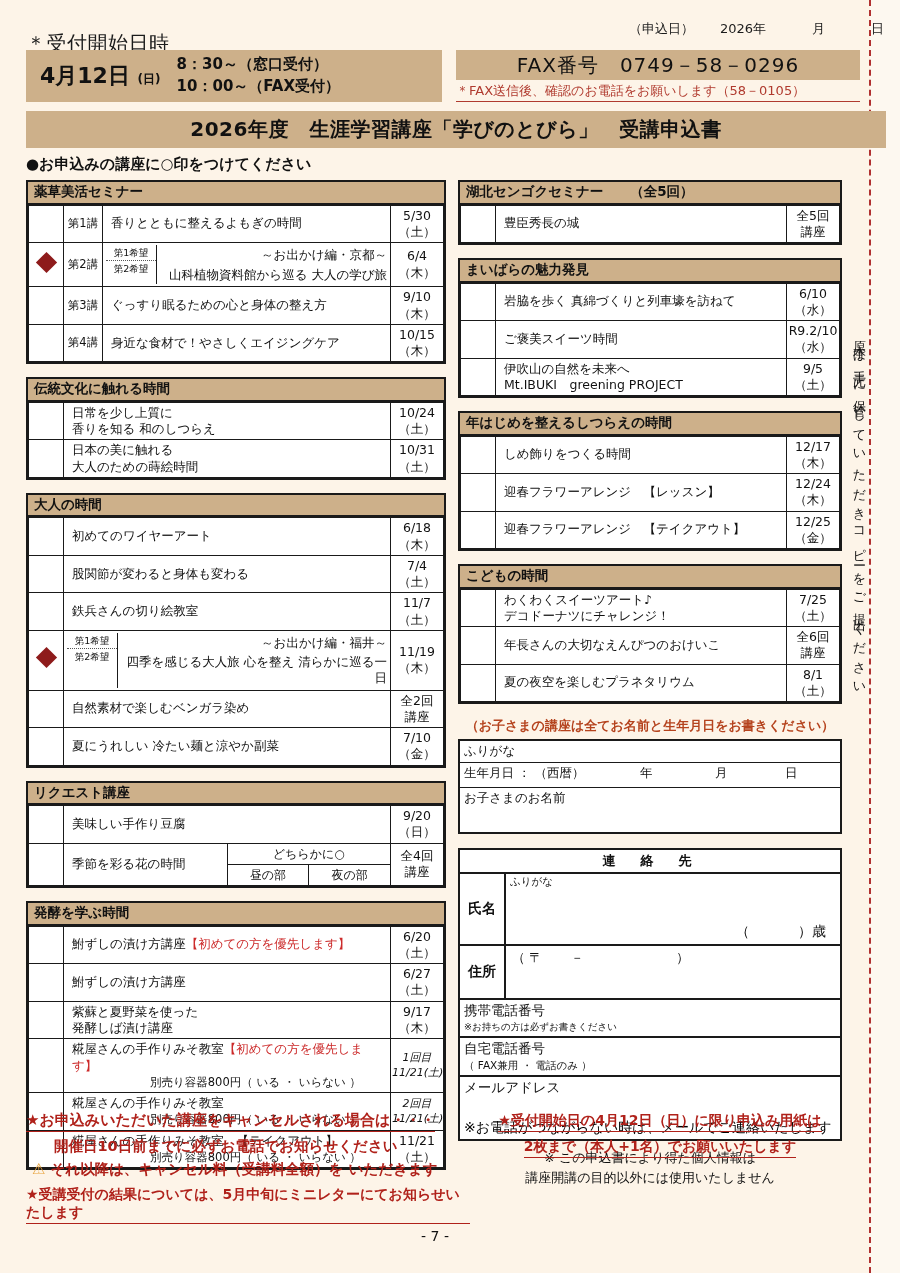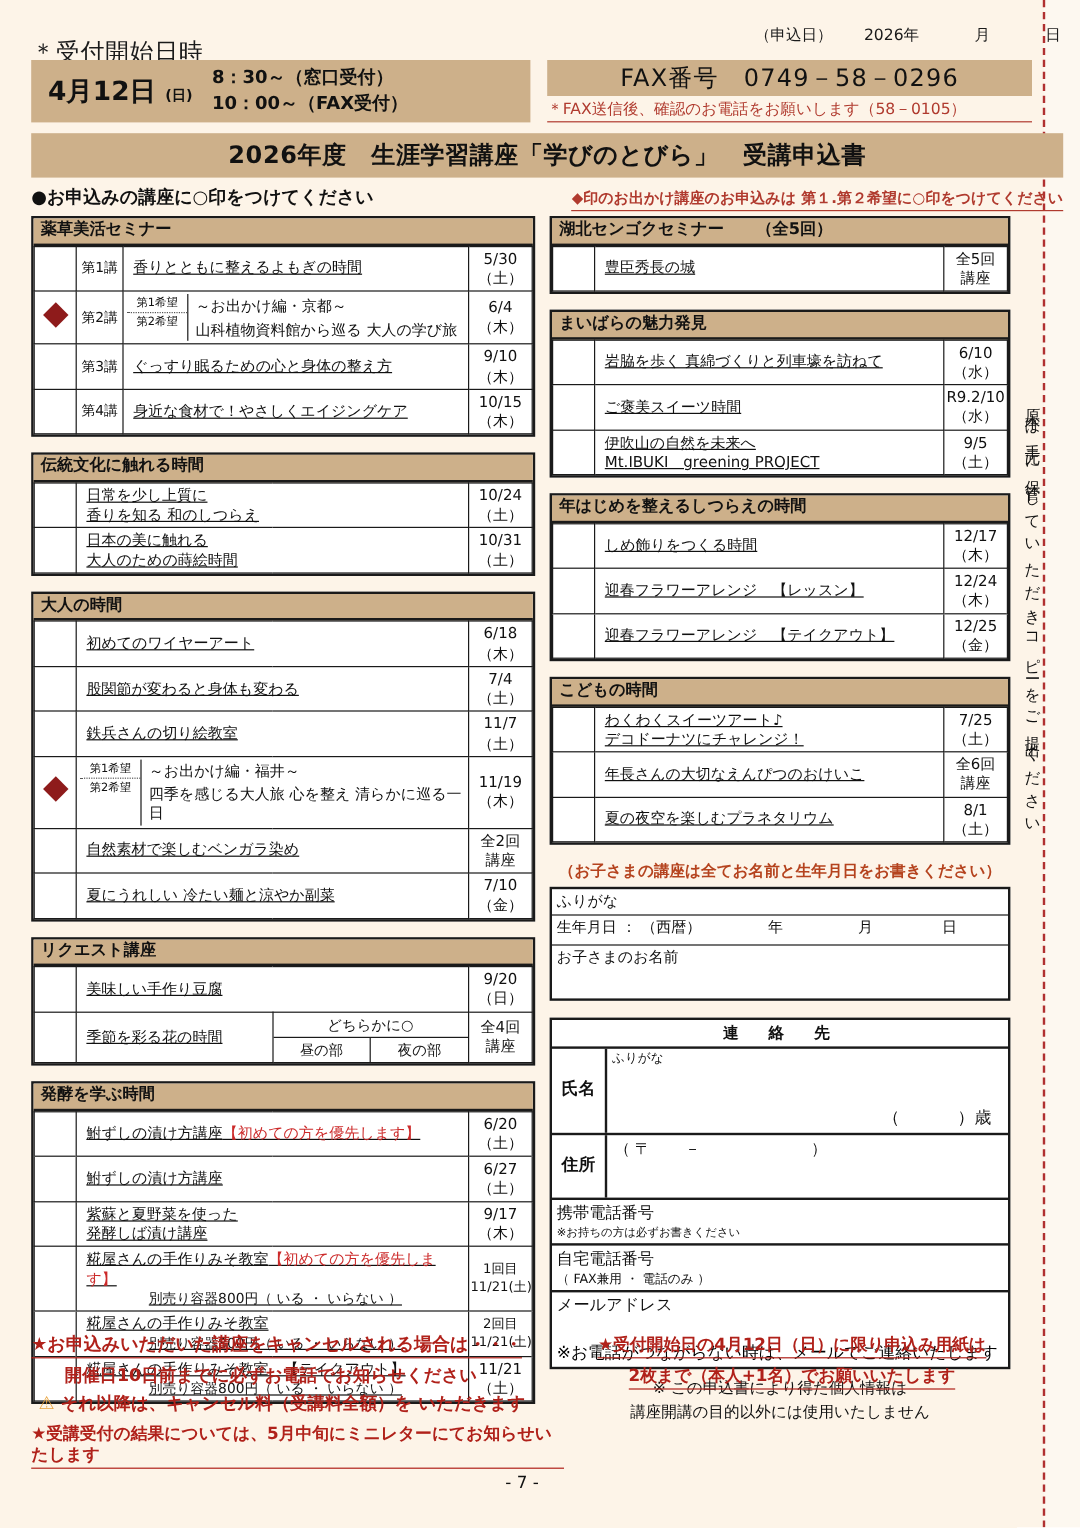--- a/index.html
+++ b/index.html
@@ -91,39 +91,39 @@
     background:#cdb08a;border-bottom:2.5px solid #1a1a1a;
     font-size:13.5px;font-weight:bold;color:#111;padding:2px 0 3px 6px;line-height:1.15;
   }
   .ct table{border-collapse:collapse;width:100%;table-layout:fixed;}
   .ct td{
     border:1px solid #1a1a1a;font-size:12.5px;color:#111;
     padding:2px 3px;vertical-align:middle;line-height:1.35;
   }
   .ct td.mark{width:34px;text-align:center;padding:0;}
   .ct td.date{width:50px;text-align:center;font-size:12.5px;line-height:1.3;padding:2px 1px;}
-  .ct td.date.sm{font-size:11px;}
-  .ct td.name{padding-left:8px;text-decoration:underline;}
+  .ct td.date.sm{font-size:11px;font-style:italic;}
+  .ct td.name{padding-left:8px;}
   .ct td.kou{width:36px;text-align:center;font-size:11.5px;padding:2px 1px;}
   .ct .dashed-bot{border-bottom:1.5px dotted #555;}
   .diamond{
     display:inline-block;width:15px;height:15px;background:#8e1b1b;
     transform:rotate(45deg);
   }
   .hope-cell{padding:0;width:auto;}
   .hope-wrap{display:flex;}
   .hope-tags{width:50px;flex:0 0 50px;border-right:1px solid #1a1a1a;}
   .hope-tags div{
     font-size:9.5px;text-align:center;padding:2px 0;line-height:1.2;
   }
   .hope-tags div:first-child{border-bottom:1.5px dotted #555;}
   .hope-texts{flex:1;}
-  .hope-texts div{font-size:12.5px;padding:2px 0 2px 6px;line-height:1.25;}
+  .hope-texts div{font-size:12.5px;padding:2px 0 2px 6px;line-height:1.25;text-align:right;}
   .red-note{color:#cc2a2a;}
-  .sub-line{display:block;padding-left:52px;font-size:11.5px;}
+  .sub-line{display:block;padding-left:52px;font-size:11.5px;text-align:center;}
   .two-line div{line-height:1.3;}
   .choice{padding:0 !important;width:148px;}
   .choice-top{
     border-bottom:1px solid #1a1a1a;text-align:center;font-size:12px;padding:2px 0;
   }
   .choice-bot{display:flex;}
   .choice-bot span{
     flex:1;text-align:center;font-size:12px;padding:2px 0;
   }
   .choice-bot span:first-child{border-right:1px solid #1a1a1a;}
@@ -246,21 +246,20 @@
         <div class="fax-note">＊FAX送信後、確認のお電話をお願いします（58－0105）</div>
       </div>
     </div>
 
     <div class="title-band">
       <span class="ttxt">2026年度　生涯学習講座「学びのとびら」　受講申込書</span>
     </div>
 
     <div class="instr-row">
       <div class="instr-left">●お申込みの講座に○印をつけてください</div>
-      <div class="instr-right">◆印のお出かけ講座のお申込みは 第１.第２希望に○印をつけてください</div>
     </div>
 
     <div class="cols">
       <div class="col-l" id="col-left">
           <div class="ct">
             <div class="ct-head">薬草美活セミナー</div>
             <table>
               <tbody>
                 <tr>
                   <td class="mark"></td>

